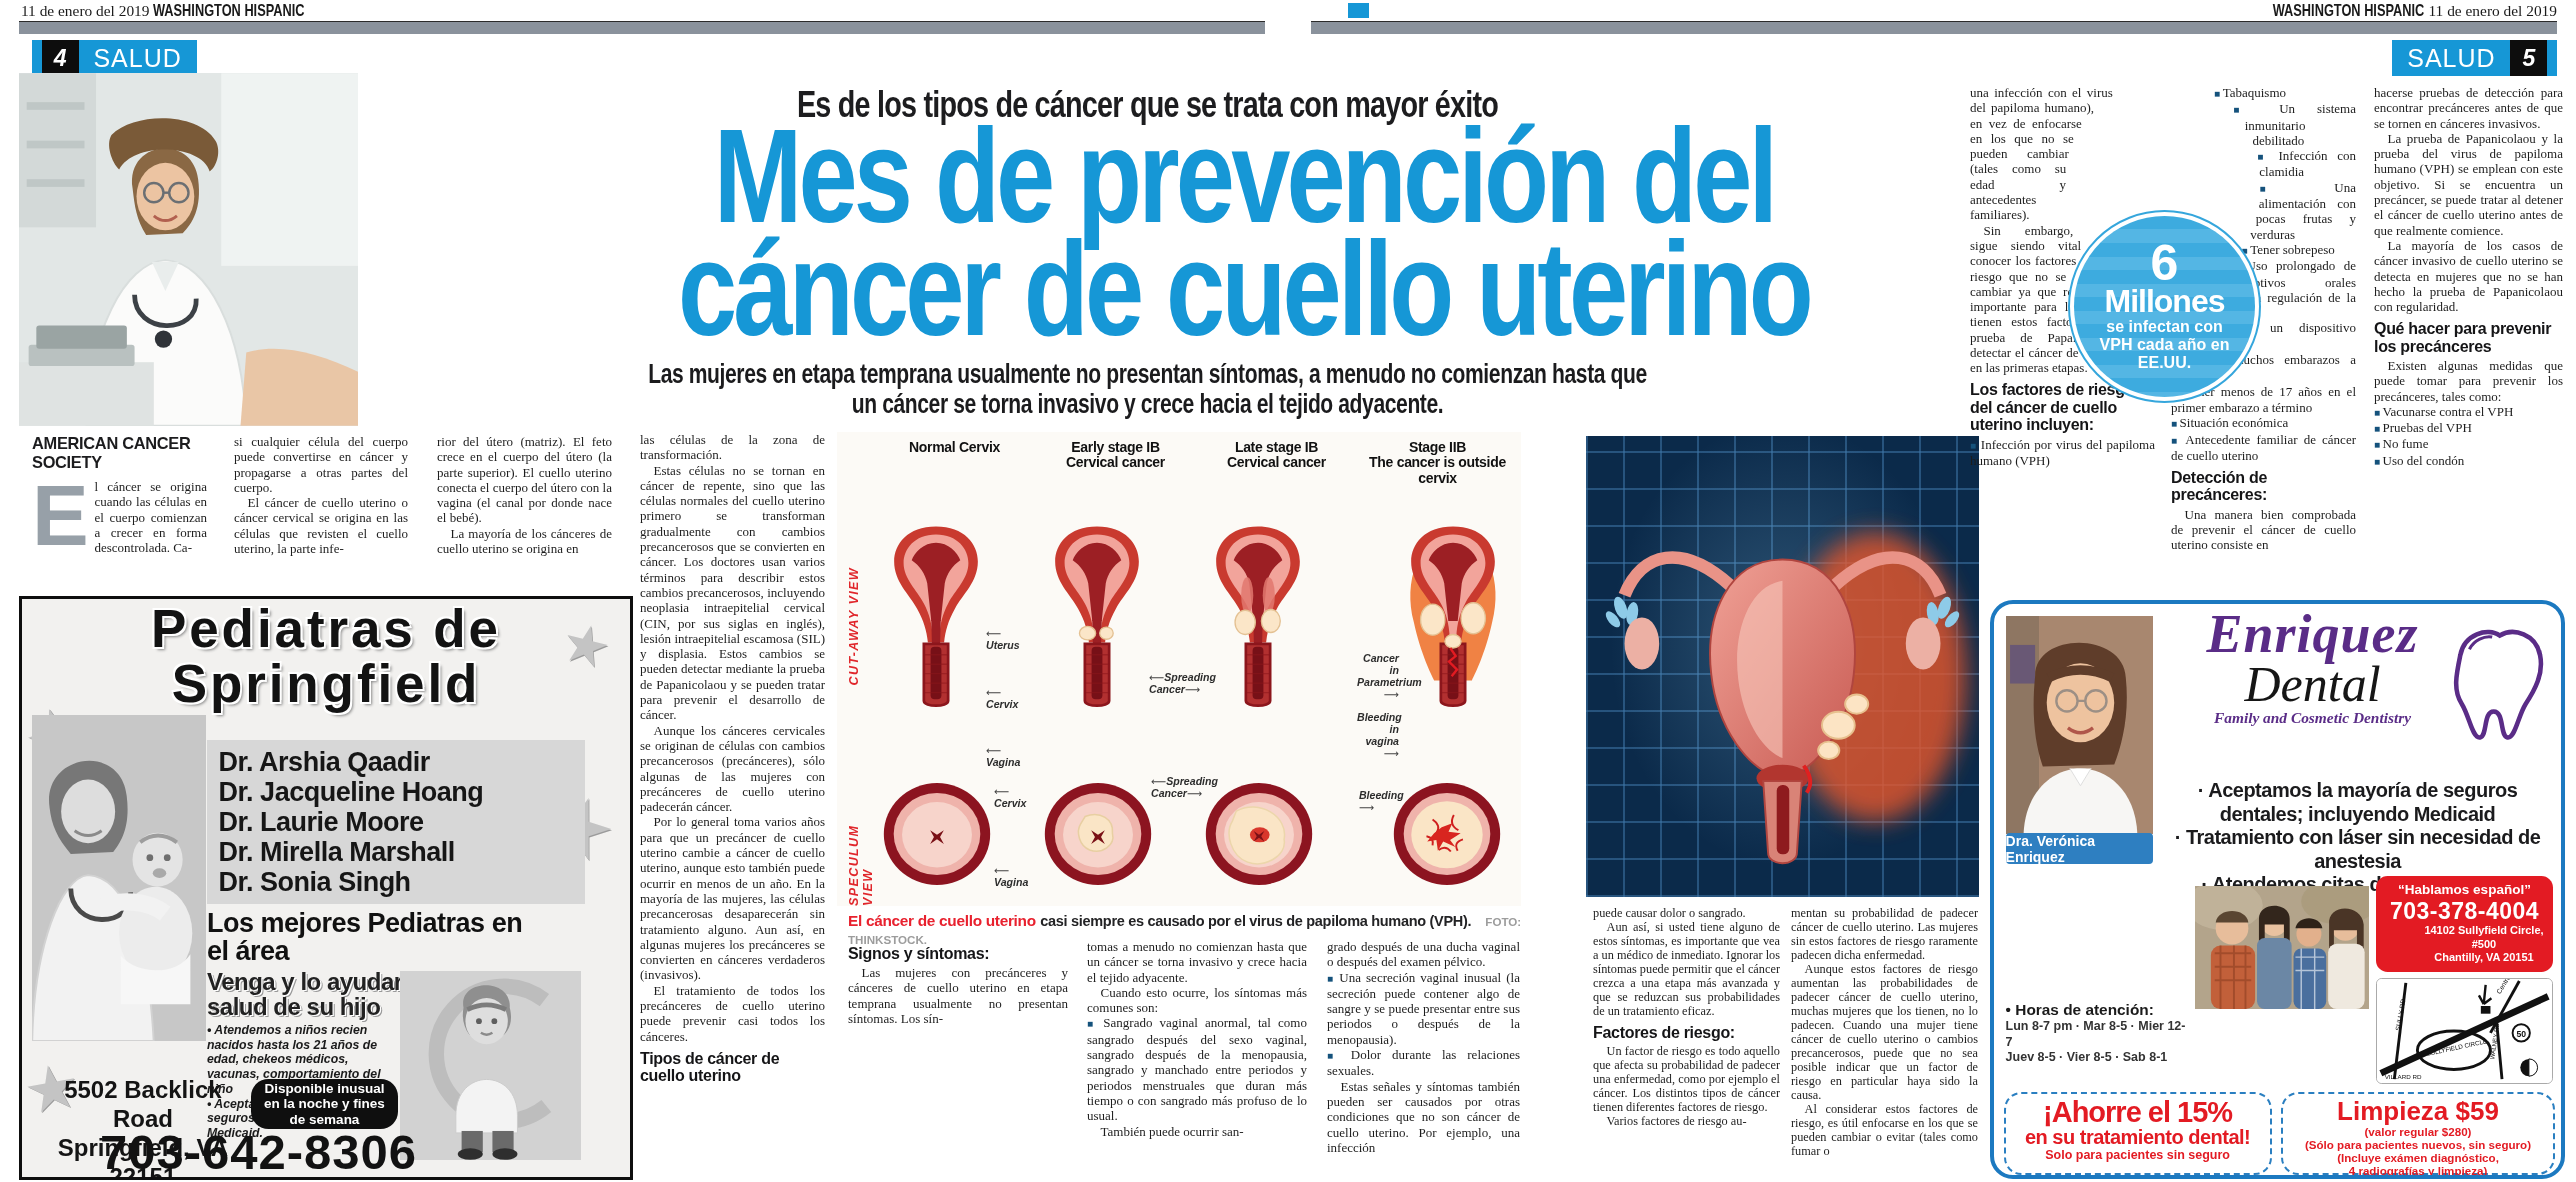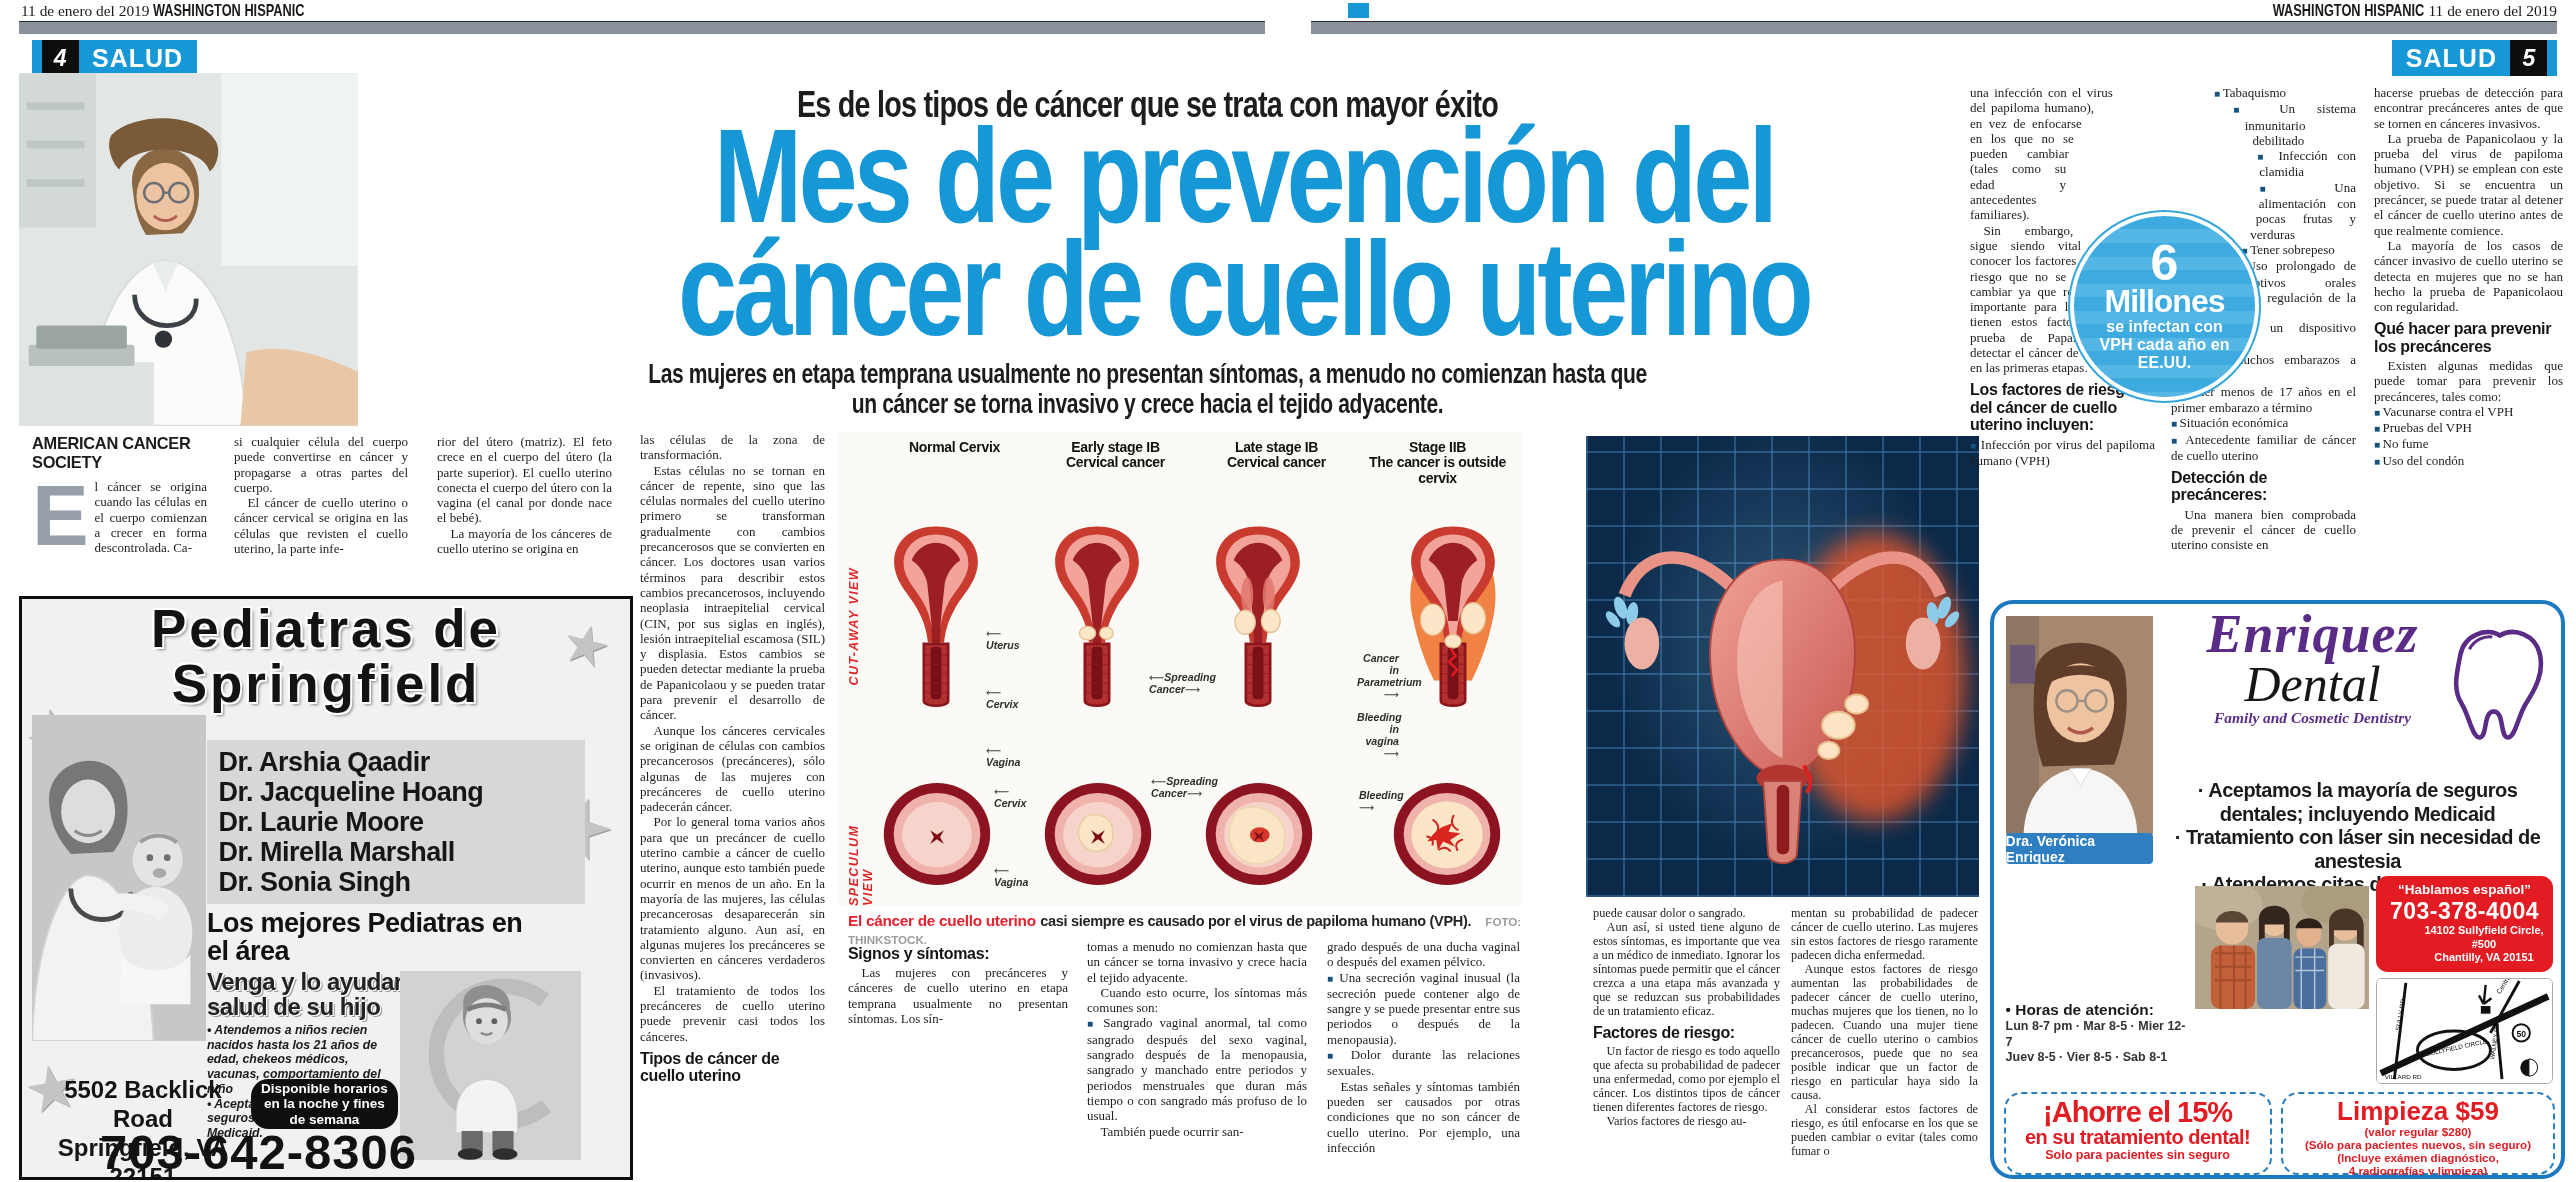--- a/index.html
+++ b/index.html
@@ -10,21 +10,21 @@
   
   .mh { position:absolute; top:1px; font:15.4px/19px "Liberation Serif", serif; color:#1a1a1a; white-space:nowrap; }
   .mh .brand { display:inline-block; font:bold 16.4px/19px "Liberation Sans", sans-serif; transform:scaleX(.78); transform-origin:left center; letter-spacing:0; }
   .mh-right { right:19px; text-align:right; }
   .mh-right .brand { transform-origin:right center; }
   .graybar { position:absolute; top:21px; height:12.5px; background:#8a929c; border-top:1.9px solid #2b2b2b; }
   .regmark { position:absolute; left:1348px; top:2.9px; width:21px; height:15.4px; background:#1697d6; }
   .pagetag { position:absolute; top:40px; height:36px; display:flex; font-family:"Liberation Sans", sans-serif; }
   .pagetag .strip { width:9.6px; background:#1697d6; }
   .pagetag .num { width:37px; background:#0d0d0d; color:#fff; font-weight:bold; font-size:23px; display:flex; align-items:center; justify-content:center; font-style:italic; }
-  .pagetag .sec { width:118px; background:#1697d6; color:#fff; font-weight:bold; font-size:25px; letter-spacing:1px; display:flex; align-items:center; justify-content:center; }
+  .pagetag .sec { width:118px; background:#1697d6; color:#fff; font-weight:normal; font-size:25px; letter-spacing:1px; display:flex; align-items:center; justify-content:center; }
 
   
   .kicker { position:absolute; left:521px; top:85px; width:1253px; text-align:center; font:bold 36px/39px "Liberation Sans", sans-serif; color:#1d1d1f; transform:scaleX(.8); letter-spacing:-1px; }
   .headline { position:absolute; left:280px; top:120px; width:1928px; text-align:center; font:bold 133px/113px "Liberation Sans", sans-serif; color:#1697d6; transform:scaleX(.8); letter-spacing:-4.8px; }
   .deck { position:absolute; left:492px; top:359px; width:1311px; text-align:center; font:bold 27px/30px "Liberation Sans", sans-serif; color:#1b1b1d; transform:scaleX(.78); letter-spacing:-0.5px; }
 
   
   .bodytext { position:absolute; font:13px/15.3px "Liberation Serif", serif; color:#1d1d1d; text-align:justify; overflow:hidden; }
   .bodytext .it-p { text-indent:13.5px; }
   .bodytext .it-pn { text-indent:0; }
@@ -264,21 +264,21 @@
         <rect x="64" y="166" width="22" height="22" fill="#6a6a6a"></rect>
         <rect x="96" y="166" width="22" height="22" fill="#6a6a6a"></rect>
         <ellipse cx="73" cy="190" rx="13" ry="6" fill="#2e2e2e"></ellipse>
         <ellipse cx="109" cy="190" rx="13" ry="6" fill="#2e2e2e"></ellipse>
       </svg>
     </div>
     <div class="pp-address">
       <div>5502 Backlick Road</div>
       <div>Springfield, VA 22151</div>
     </div>
-    <div class="pp-badge">Disponible horarios en la noche y fines de semana</div>
+    <div class="pp-badge">Disponible inusual en la noche y fines de semana</div>
     <div class="pp-phone">703-642-8306</div>
   </div>
 
   <div class="figpanel">
     <div class="stagehead">
       <div class="sh">
         <div>Normal Cervix</div>
         <div></div>
       </div>
       <div class="sh">

